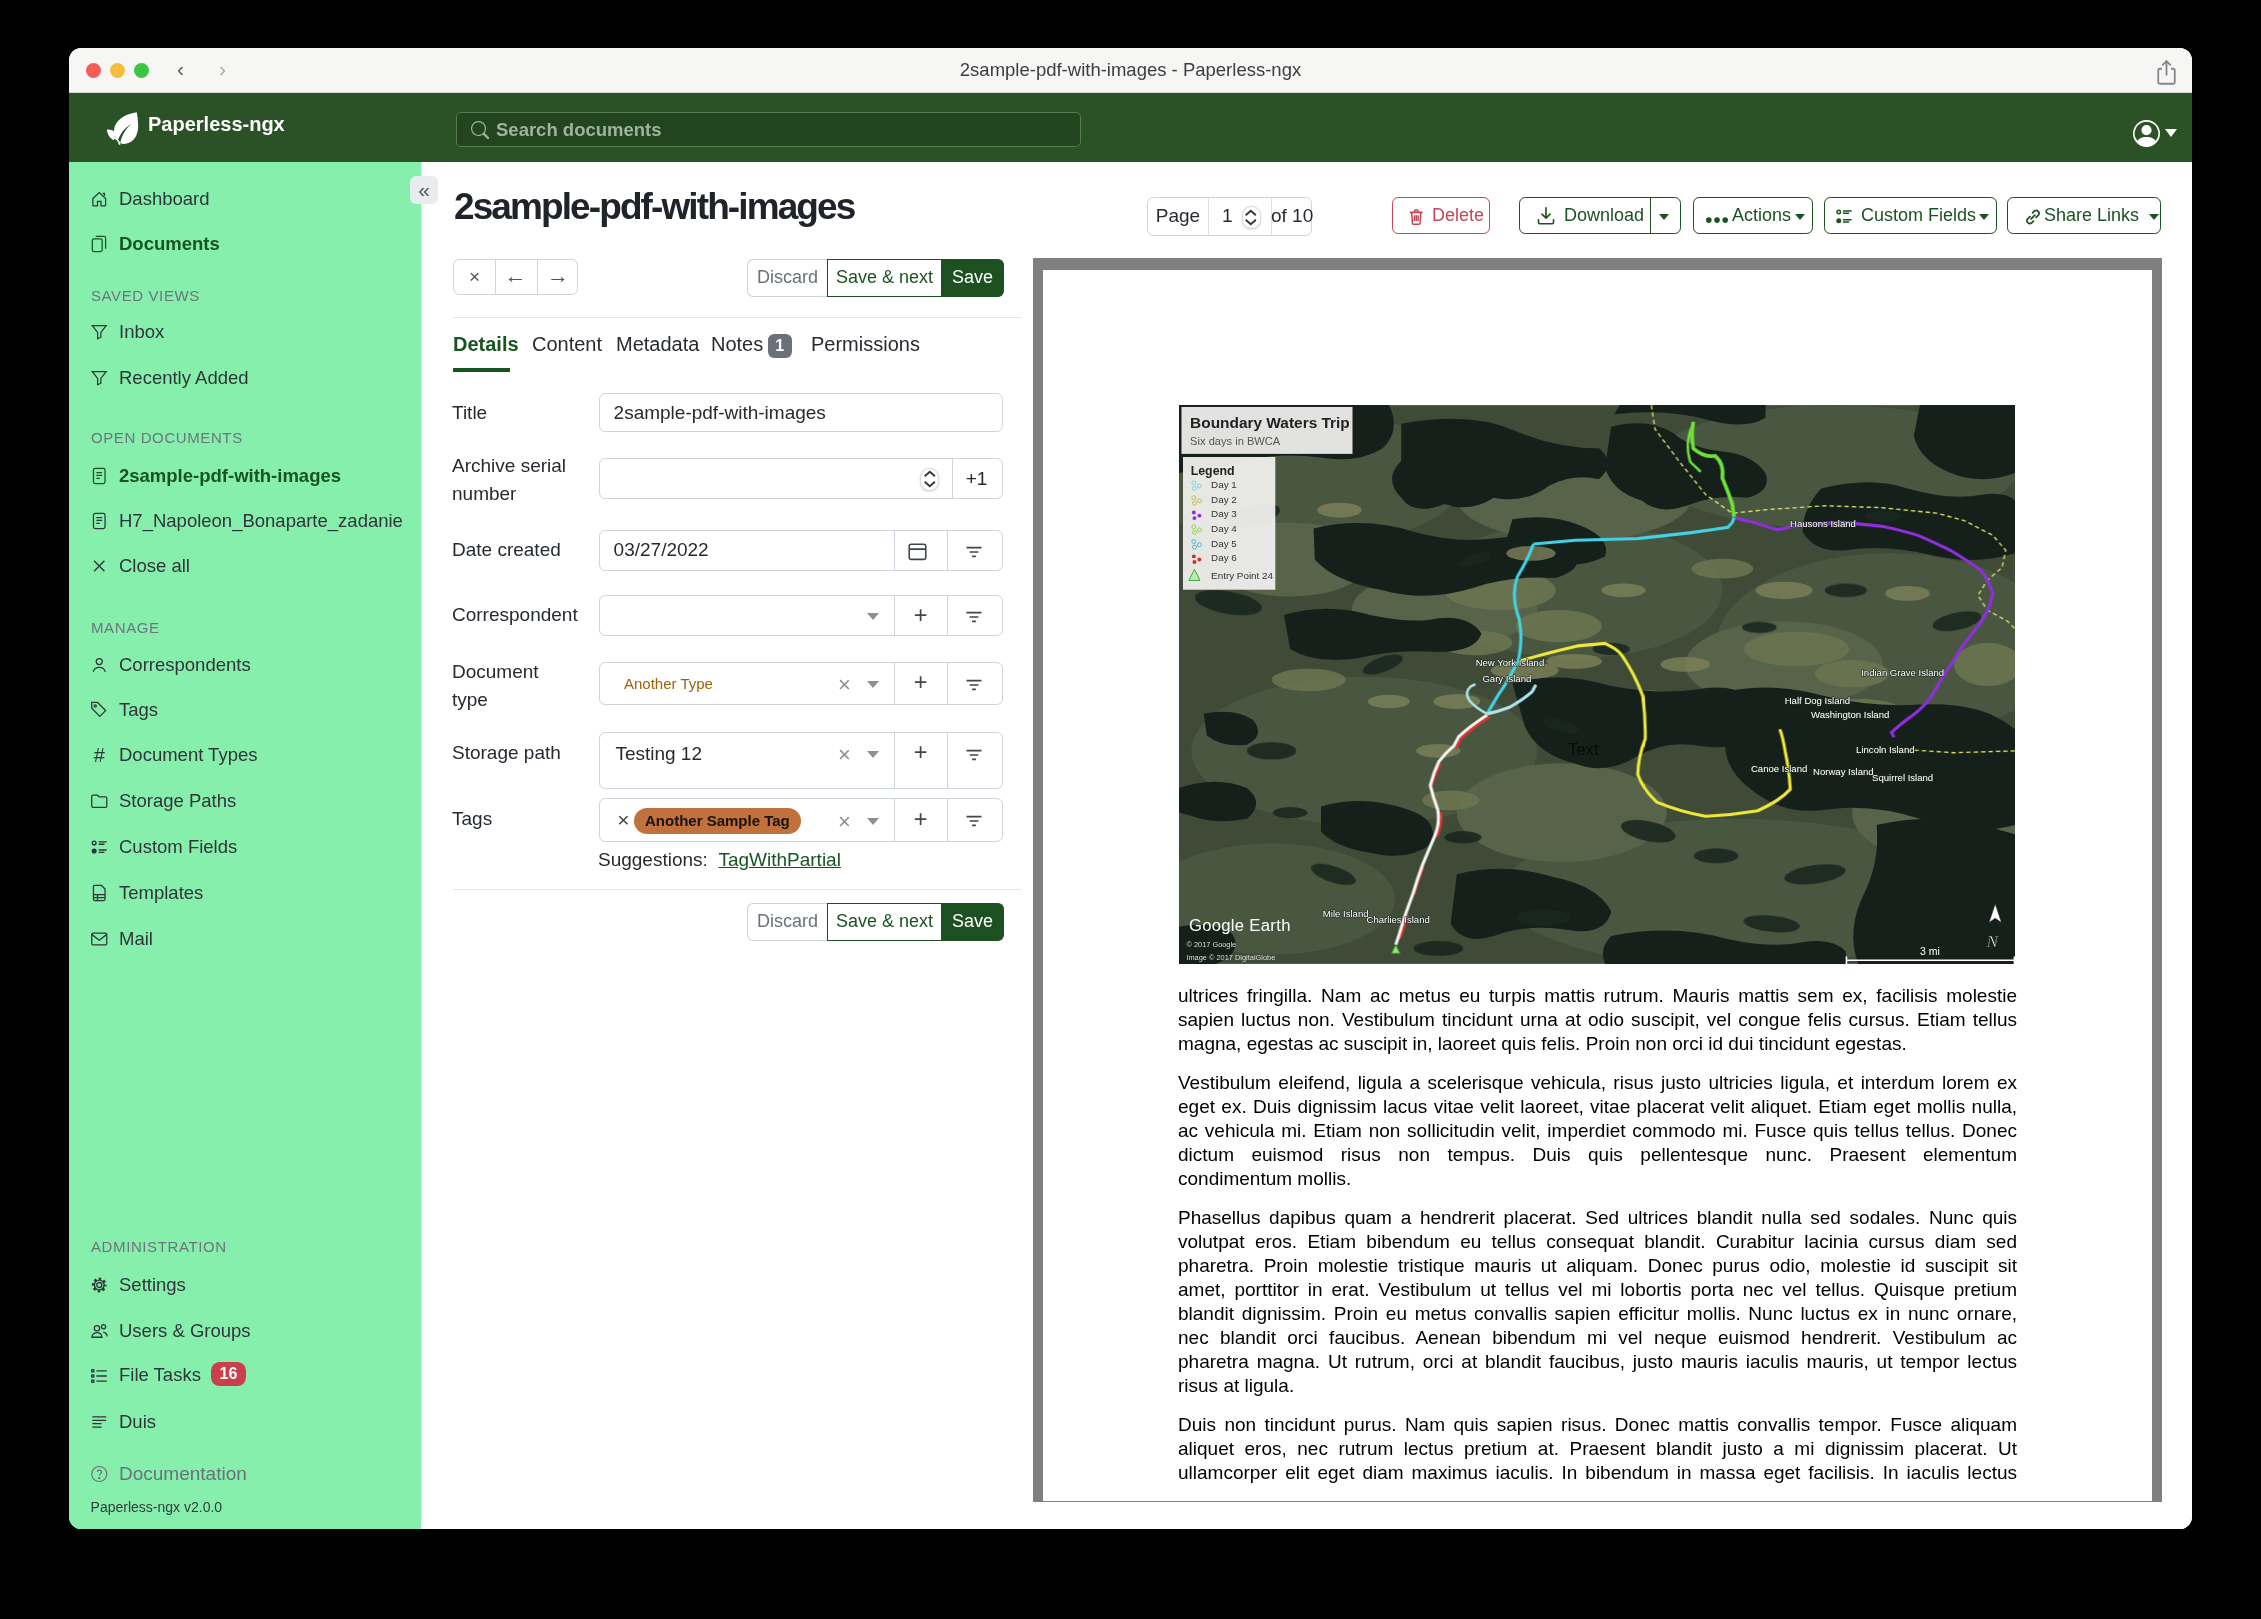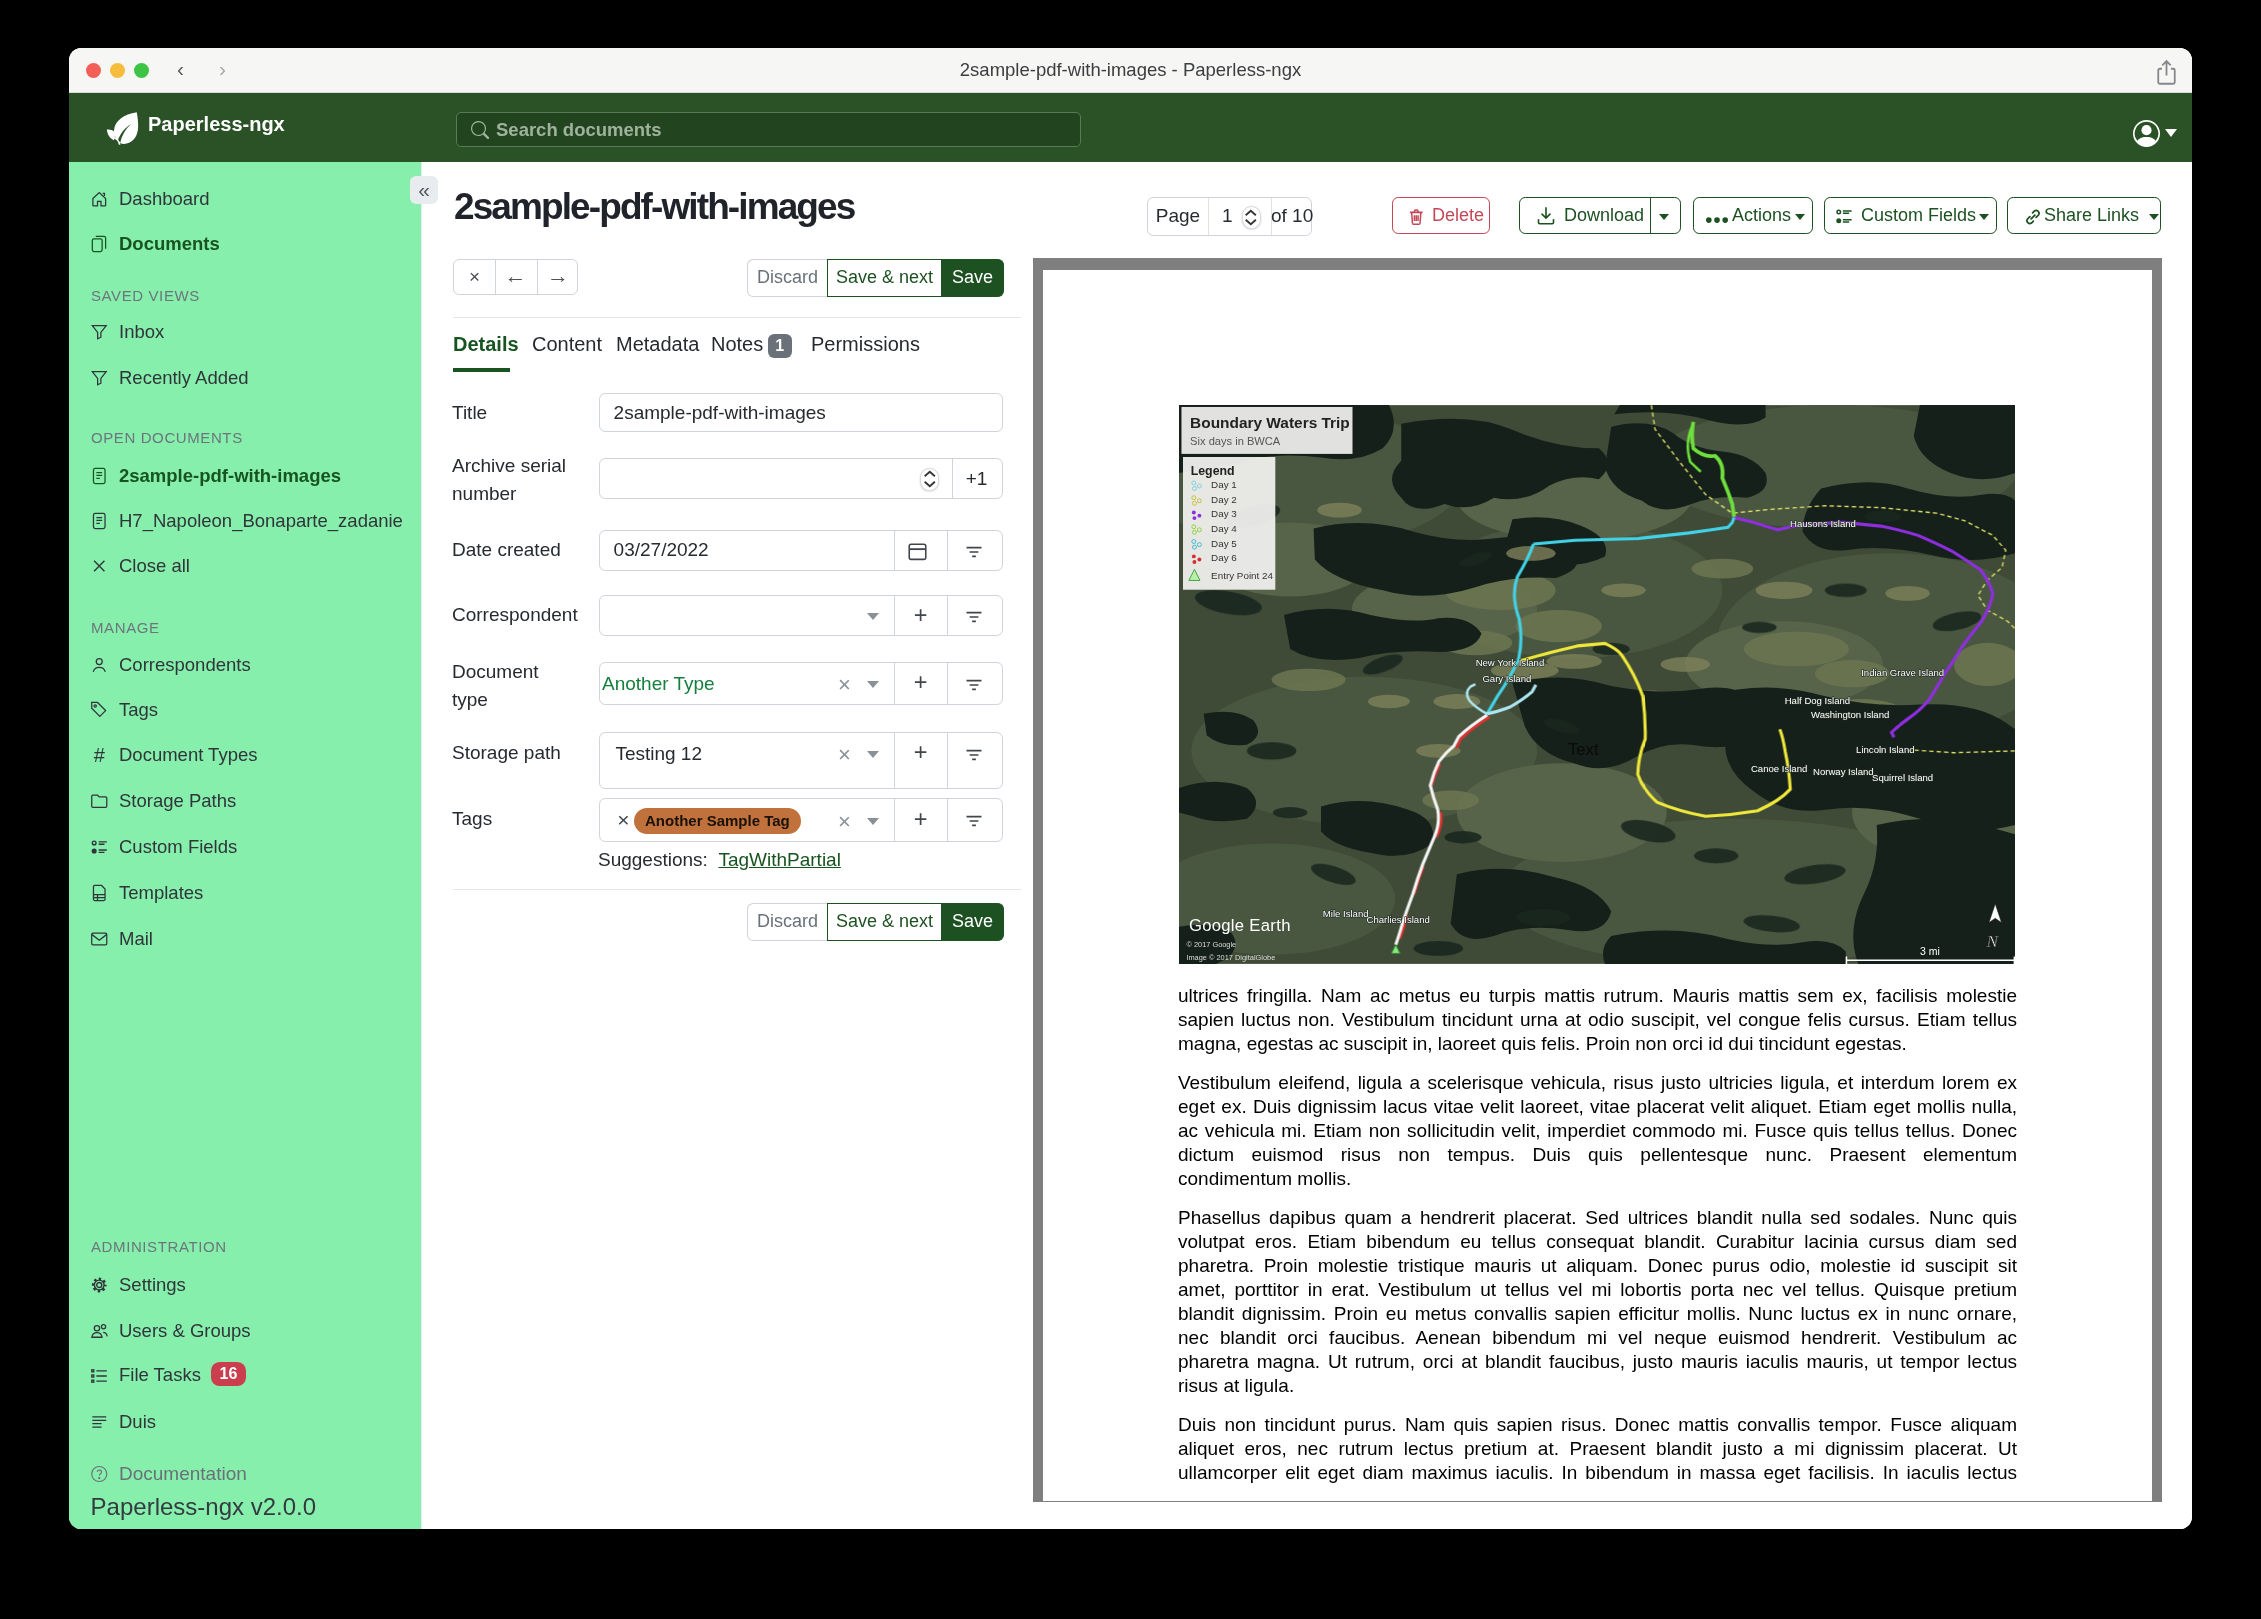--- a/index.html
+++ b/index.html
@@ -213,21 +213,21 @@
         <span class="txt">Duis</span>
       </div>
     <div class="sitem" style="top:1289px;color:#6a7178;font-size:19px;">
         <svg class="ico" viewBox="0 0 16 16" fill="none" stroke="#6a7178" stroke-width="1">
           <circle cx="8" cy="8" r="6.5"></circle>
           <path d="M6.2 6.2c.2-1 1-1.6 1.9-1.6 1 0 1.9.8 1.9 1.7 0 .8-.5 1.2-1.1 1.7-.5.4-.8.7-.8 1.3"></path>
           <circle cx="8" cy="11.5" r=".5" fill="#6a7178"></circle>
         </svg>
         <span class="txt" style="color:#6a7178;">Documentation</span>
       </div>
-    <div style="position:absolute;left:21.6px;top:1345px;transform:translateY(-50%);font-size:24px;color:#343a40;">Paperless-ngx v2.0.0</div>
+    <div style="position:absolute;left:21.6px;top:1345px;transform:translateY(-50%);font-size:14px;color:#343a40;">Paperless-ngx v2.0.0</div>
   </div>
   <div class="main"></div>
   <div class="collapse-btn">«</div>
   <div class="doctitle">2sample-pdf-with-images</div>
 
   <div class="grp" style="left:1078px;top:149px;width:165px;height:39px;">
     <div style="position:absolute;left:0;top:0;width:60px;height:100%;line-height:36px;text-align:center;font-size:19px;color:#272b30;">Page</div>
     <div class="fsep" style="left:60px;background:#dfe3e7;"></div>
     <div style="position:absolute;left:74px;top:0;height:100%;line-height:36px;font-size:19px;color:#272b30;">1</div>
     <div style="position:absolute;left:94px;top:8px;width:18.5px;height:23px;border:0.6px solid #d8dade;border-radius:9.3px;background:#fff;box-shadow:0 0.6px 1.9px rgba(0,0,0,.18);"></div>
@@ -343,21 +343,21 @@
     <div style="position:absolute;left:294px;top:0;width:53px;height:100%;line-height:38px;text-align:center;font-size:23.5px;color:#41464b;font-weight:300;">+</div>
     <div class="fsep" style="left:347px;"></div>
     <svg style="position:absolute;left:364px;top:11px;" width="20" height="20" viewBox="0 0 16 16" fill="none" stroke="#41464b" stroke-width="1.3">
         <path d="M2 4.5h12M4.5 8h7M6.5 11.5h3"></path>
       </svg>
   </div>
 
   <div class="flabel" style="top:624px;">Document</div>
   <div class="flabel" style="top:652px;">type</div>
   <div class="finput" style="top:614px;height:43px;">
-    <div style="position:absolute;left:2px;top:0;line-height:41px;font-size:19px;color:#15803d;">Another Type</div>
+    <div style="position:absolute;left:24px;top:0;line-height:41px;font-size:15px;color:#a16207;">Another Type</div>
     <div style="position:absolute;left:238px;top:9.3px;font-size:22px;color:#8a9095;">×</div>
     <div style="position:absolute;left:267px;top:18px;width:0;height:0;border-left:6.2px solid transparent;border-right:6.2px solid transparent;border-top:7.4px solid #8a9095;"></div>
     <div class="fsep" style="left:294px;"></div>
     <div style="position:absolute;left:294px;top:0;width:53px;height:100%;line-height:39px;text-align:center;font-size:23.5px;color:#41464b;font-weight:300;">+</div>
     <div class="fsep" style="left:347px;"></div>
     <svg style="position:absolute;left:364px;top:11.7px;" width="20" height="20" viewBox="0 0 16 16" fill="none" stroke="#41464b" stroke-width="1.3">
         <path d="M2 4.5h12M4.5 8h7M6.5 11.5h3"></path>
       </svg>
   </div>
 

